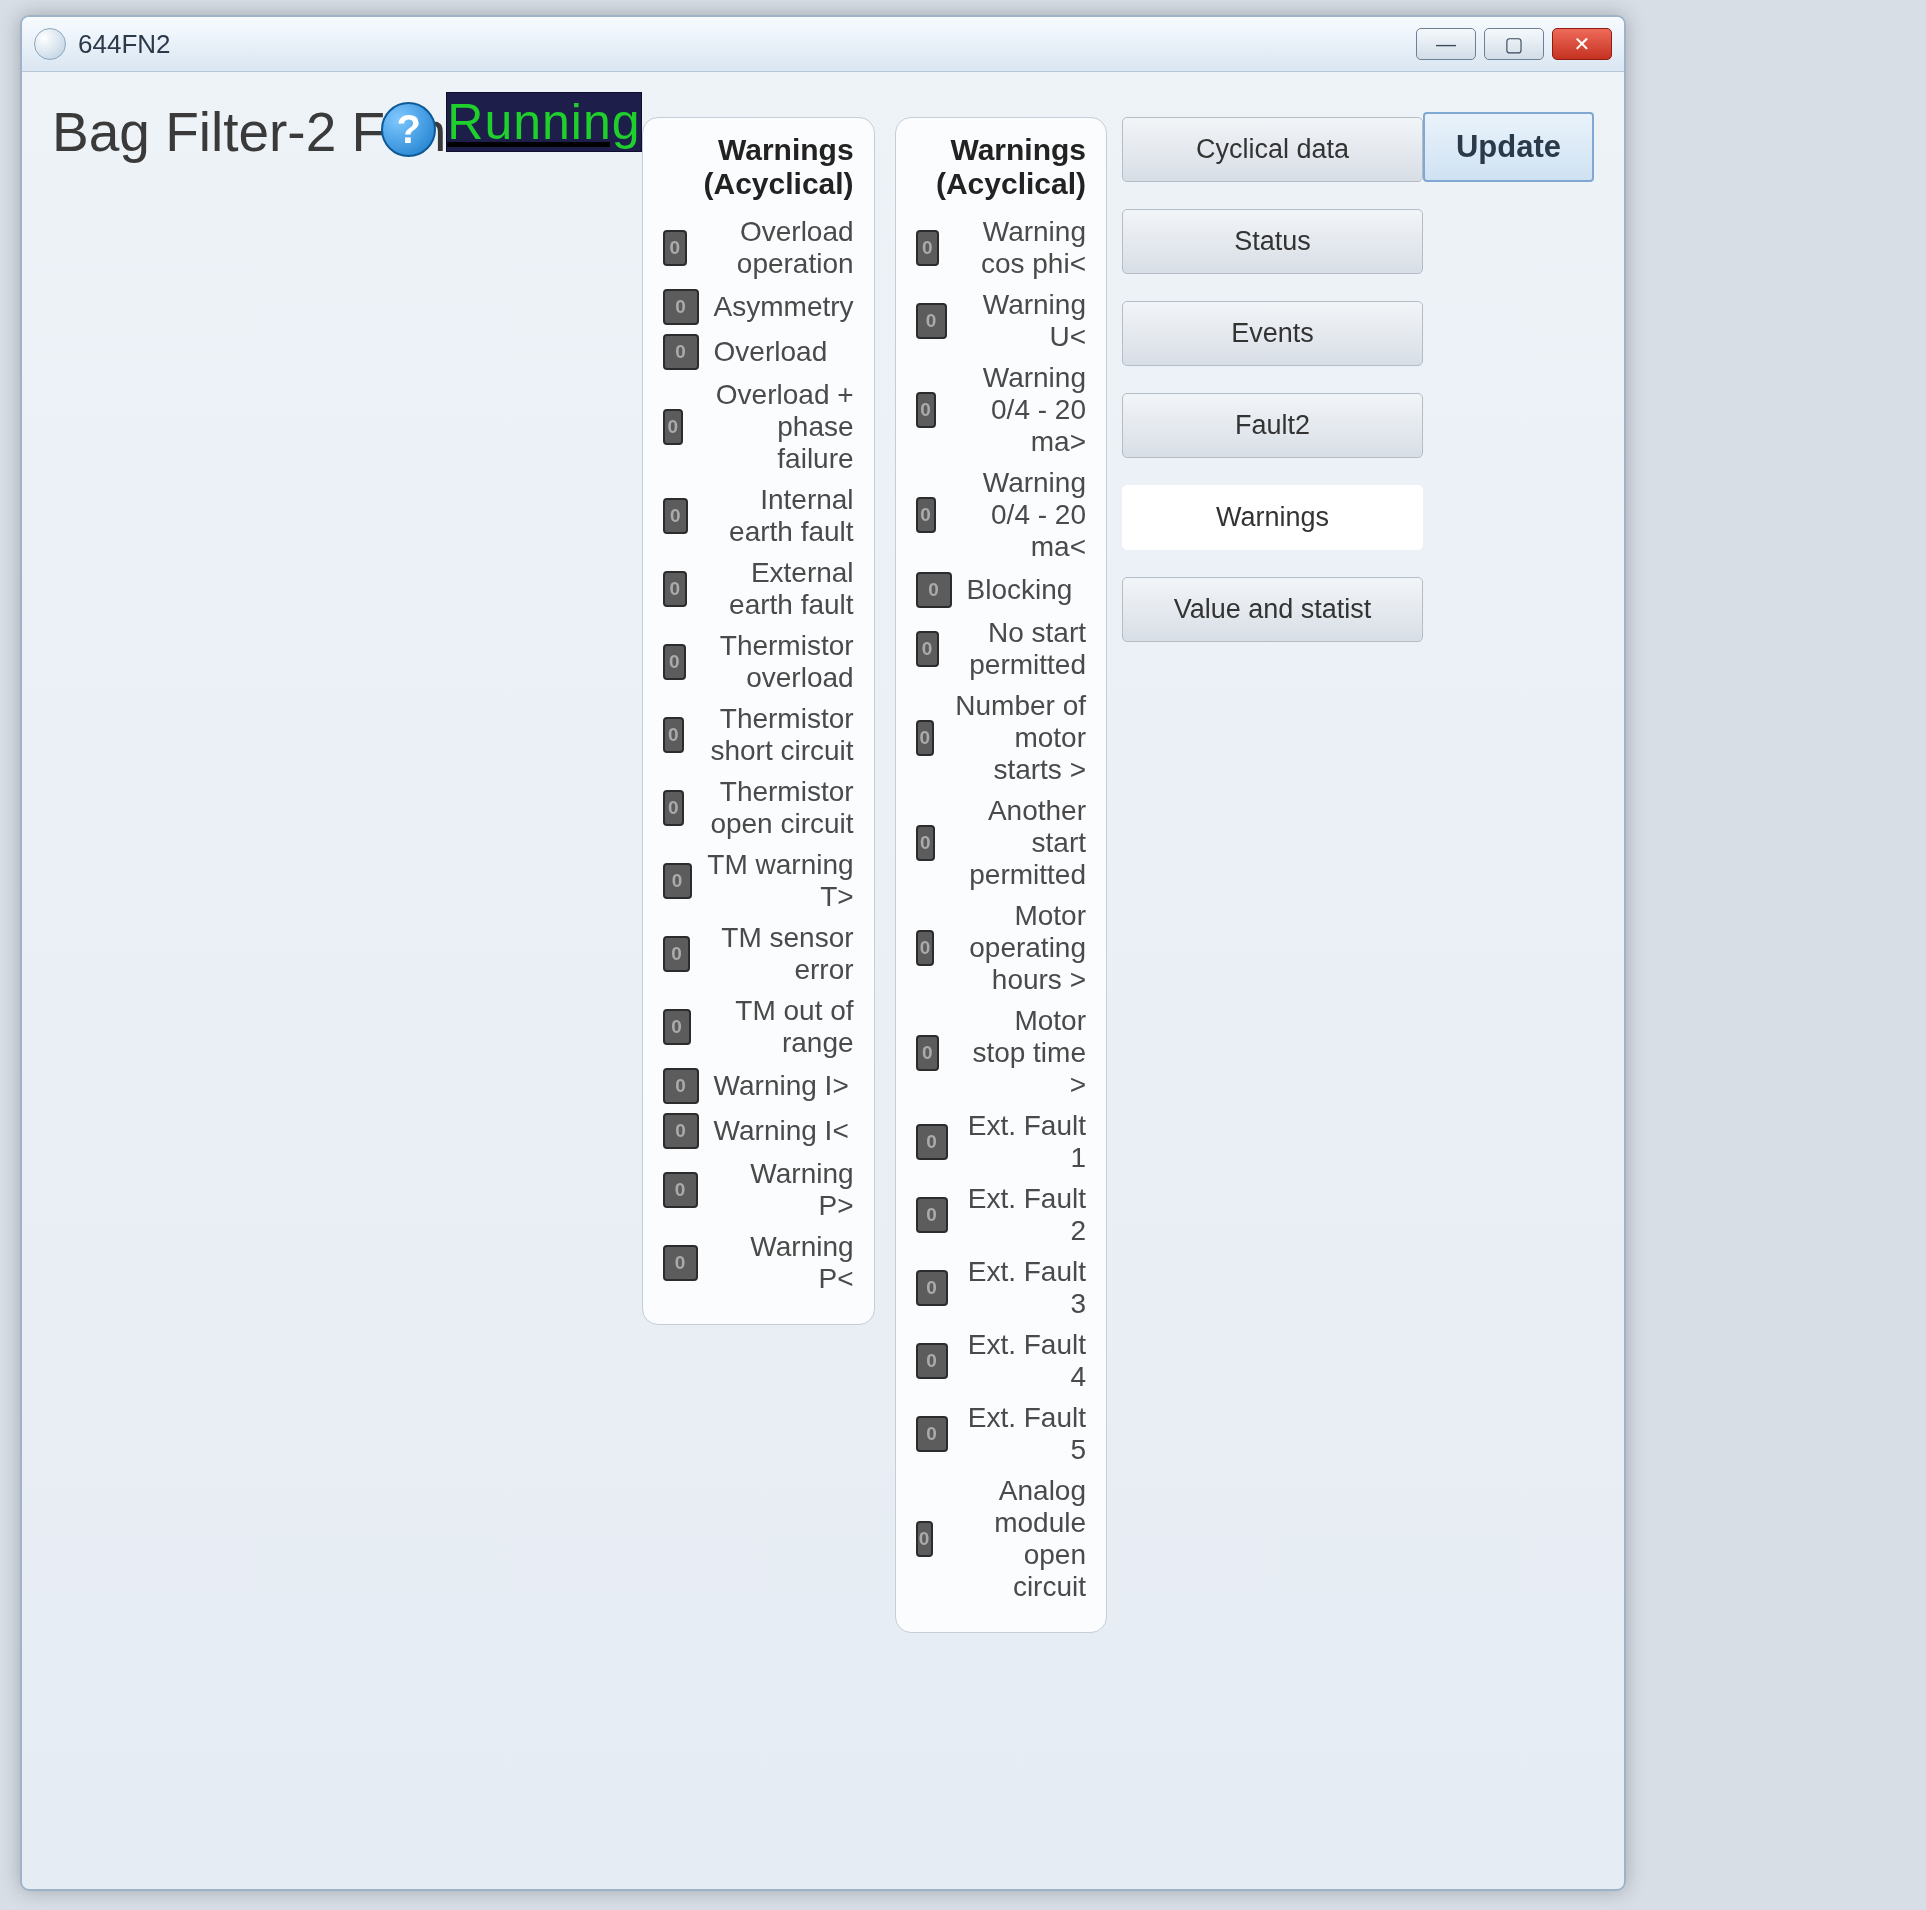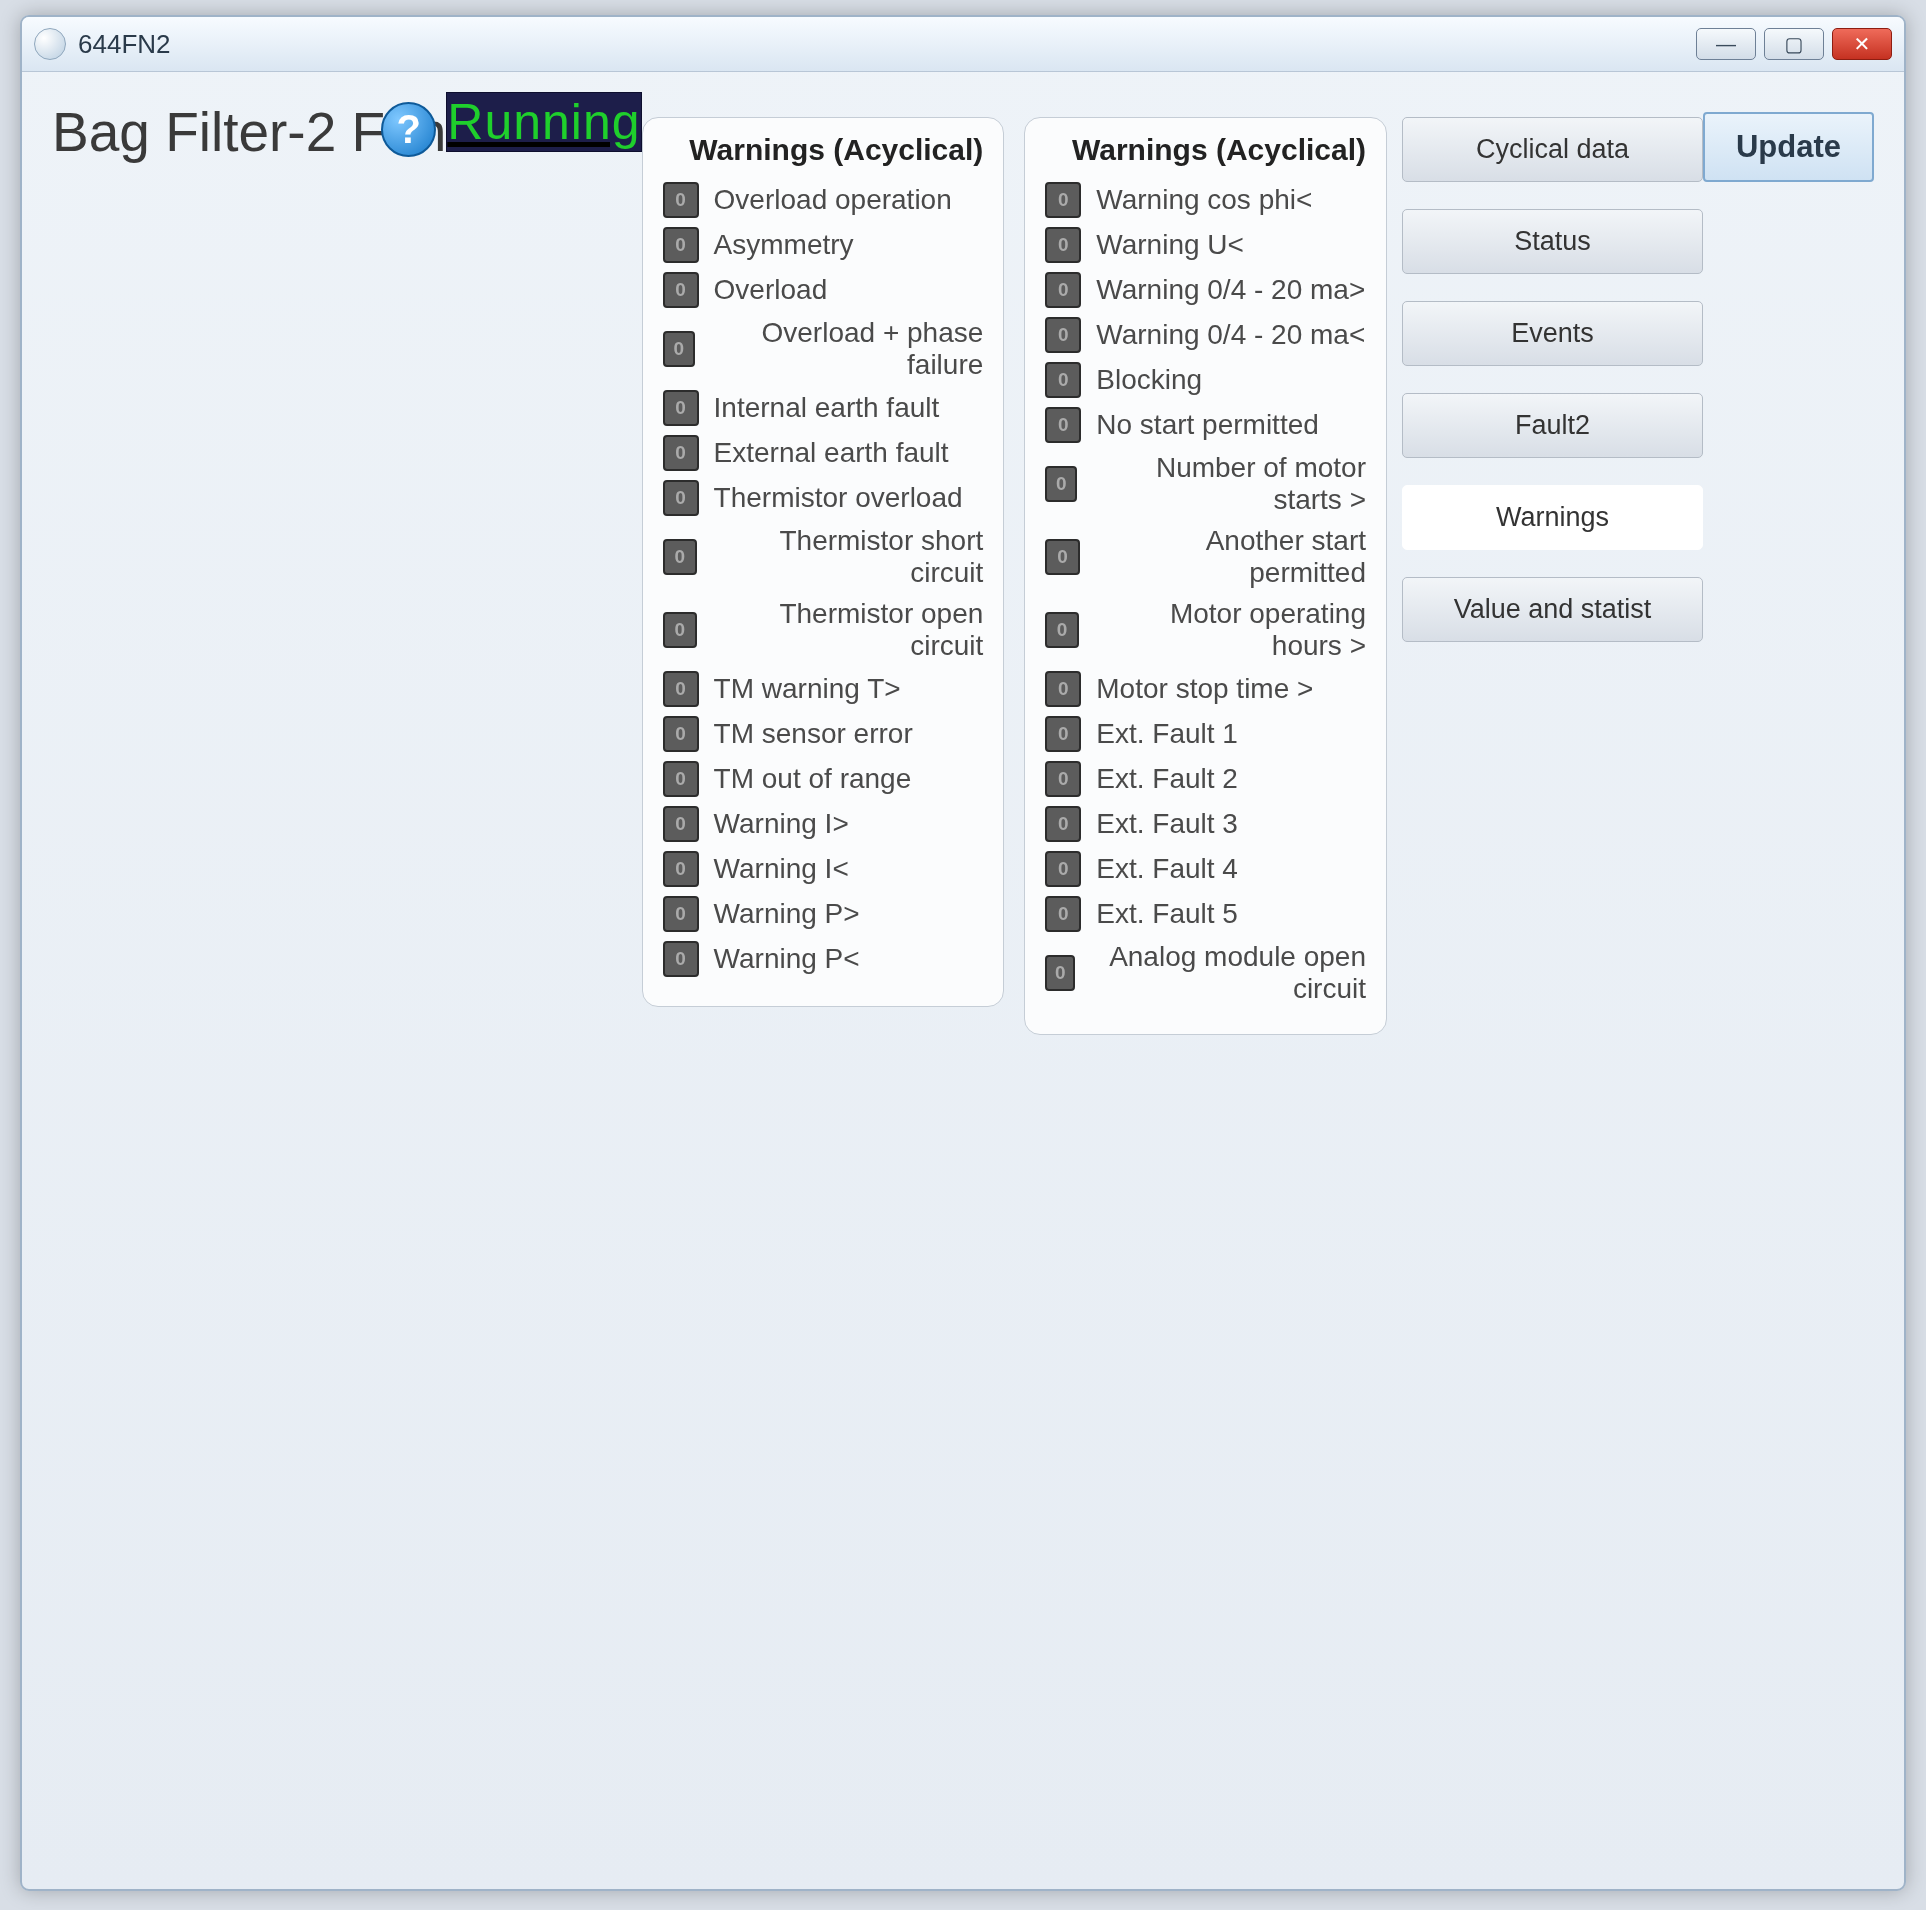--- a/index.html
+++ b/index.html
@@ -6,21 +6,21 @@
   html, body {
     margin: 0; padding: 0;
     width: 1926px; height: 1911px;
     font-family: "Segoe UI", Tahoma, sans-serif;
     background: #d8dee6;
     overflow: hidden;
   }
   .window {
     position: absolute;
     left: 20px; top: 15px;
-    width: 1886px; height: 1876px;
+    width: 1606px; height: 1876px;
     background: linear-gradient(#eef3f8,#e6ecf3);
     border: 2px solid #9fb3c8;
     border-radius: 9px;
     box-shadow: 0 0 20px rgba(0,0,0,0.25);
     display: flex;
     flex-direction: column;
   }
   .titlebar {
     height: 55px;
     display: flex;

